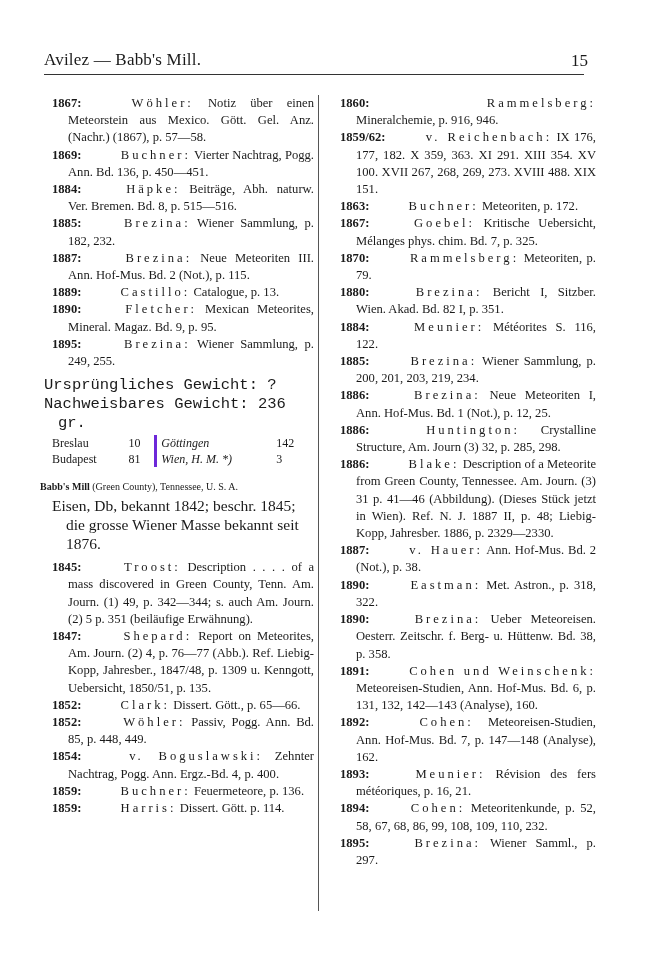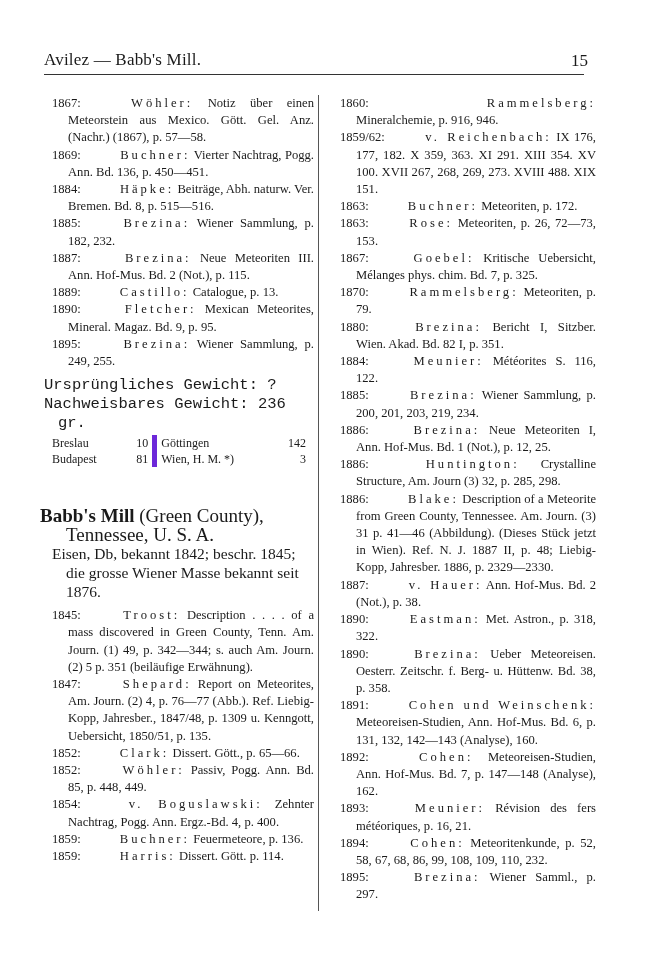--- a/index.html
+++ b/index.html
@@ -22,38 +22,38 @@
   .col {
     position: absolute; top: 95px; font-size: 12.6px; line-height: 17.2px;
   }
   .col-left { left: 52px; width: 262px; }
   .col-right { left: 340px; width: 256px; }
   .divider {
     position: absolute; left: 318px; top: 95px; width: 1px; height: 816px;
     background: #555;
   }
   .entry { padding-left: 16px; text-indent: -16px; text-align: justify; }
-  .yr { font-weight: normal; }
+  .yr { font-weight: bold; }
   .auth { letter-spacing: 3px; margin-left: 36px; }
   .big {
     font-size: 15.5px; line-height: 19px; margin-left: -8px;
     padding-left: 14px; text-indent: -14px; font-family: Liberation Mono, monospace;
   }
   .gap-sm { height: 6px; }
   .gap-md { height: 10px; }
   table.weights {
     border-collapse: collapse; font-size: 12px; line-height: 16px;
     margin: 2px 0 0 -4px; width: 262px;
   }
   table.weights td { padding: 0 4px; vertical-align: top; }
-  table.weights td.num { text-align: right; }
-  table.weights td.sep { border-left: 5px solid #6d28d9; }
+  table.weights td.num { }
+  table.weights td.sep { border-left: 3px solid #6d28d9; font-style: italic; }
   .heading {
-    font-size: 19px; line-height: 19px; margin-left: -12px;
-    padding-left: 26px; text-indent: -26px; margin-top: 29px;
+    font-size: 10px; line-height: 19px; margin-left: -12px;
+    padding-left: 26px; text-indent: -26px;
   }
   .heading b { font-weight: bold; }
   .desc {
     font-size: 15.5px; line-height: 19px; margin-left: -12px;
     padding-left: 26px; text-indent: -14px;
   }
 </style>
 </head>
 <body>
 
@@ -110,21 +110,20 @@
       <div class="entry"><span class="yr">1859:</span> <span class="auth">Buchner:</span> <span>Feuermeteore, p. 136.</span></div>
       <div class="entry"><span class="yr">1859:</span> <span class="auth">Harris:</span> <span>Dissert. Gött. p. 114.</span></div>
     </div>
 </div>
 
 <div class="col col-right">
   <div id="refs-c">
       <div class="entry"><span class="yr">1860:</span> <span class="auth">Rammelsberg:</span> <span>Mineralchemie, p. 916, 946.</span></div>
       <div class="entry"><span class="yr">1859/62:</span> <span class="auth">v. Reichenbach:</span> <span>IX 176, 177, 182. X 359, 363. XI 291. XIII 354. XV 100. XVII 267, 268, 269, 273. XVIII 488. XIX 151.</span></div>
       <div class="entry"><span class="yr">1863:</span> <span class="auth">Buchner:</span> <span>Meteoriten, p. 172.</span></div>
-      <div class="entry"><span class="yr">1863:</span> <span class="auth">Rose:</span> <span>Meteoriten, p. 26, 72—73, 153.</span></div>
       <div class="entry"><span class="yr">1867:</span> <span class="auth">Goebel:</span> <span>Kritische Uebersicht, Mélanges phys. chim. Bd. 7, p. 325.</span></div>
       <div class="entry"><span class="yr">1870:</span> <span class="auth">Rammelsberg:</span> <span>Meteoriten, p. 79.</span></div>
       <div class="entry"><span class="yr">1880:</span> <span class="auth">Brezina:</span> <span>Bericht I, Sitzber. Wien. Akad. Bd. 82 I, p. 351.</span></div>
       <div class="entry"><span class="yr">1884:</span> <span class="auth">Meunier:</span> <span>Météorites S. 116, 122.</span></div>
       <div class="entry"><span class="yr">1885:</span> <span class="auth">Brezina:</span> <span>Wiener Sammlung, p. 200, 201, 203, 219, 234.</span></div>
       <div class="entry"><span class="yr">1886:</span> <span class="auth">Brezina:</span> <span>Neue Meteoriten I, Ann. Hof-Mus. Bd. 1 (Not.), p. 12, 25.</span></div>
       <div class="entry"><span class="yr">1886:</span> <span class="auth">Huntington:</span> <span>Crystalline Structure, Am. Journ (3) 32, p. 285, 298.</span></div>
       <div class="entry"><span class="yr">1886:</span> <span class="auth">Blake:</span> <span>Description of a Meteorite from Green County, Tennessee. Am. Journ. (3) 31 p. 41—46 (Abbildung). (Dieses Stück jetzt in Wien). Ref. N. J. 1887 II, p. 48; Liebig-Kopp, Jahresber. 1886, p. 2329—2330.</span></div>
       <div class="entry"><span class="yr">1887:</span> <span class="auth">v. Hauer:</span> <span>Ann. Hof-Mus. Bd. 2 (Not.), p. 38.</span></div>
       <div class="entry"><span class="yr">1890:</span> <span class="auth">Eastman:</span> <span>Met. Astron., p. 318, 322.</span></div>

